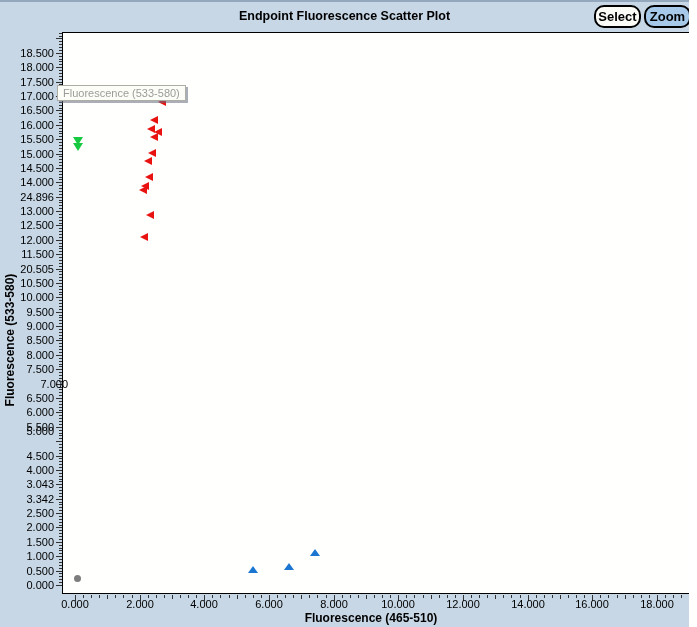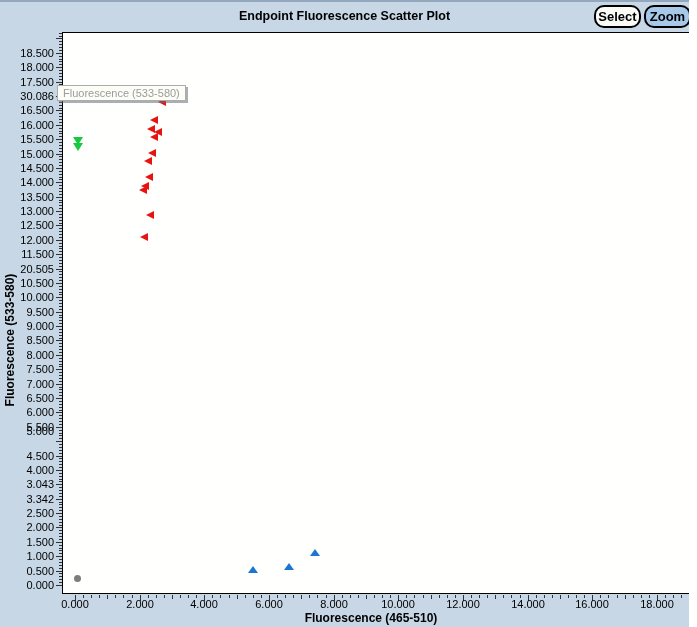--- a/index.html
+++ b/index.html
@@ -119,21 +119,21 @@
       <div class="tick" style="position: absolute; left: 59px; top: 407px; width: 3px; height: 1px;"></div>
       <div class="tick" style="position: absolute; left: 59px; top: 404px; width: 3px; height: 1px;"></div>
       <div class="tick" style="position: absolute; left: 59px; top: 401px; width: 3px; height: 1px;"></div>
       <div class="tick" style="position: absolute; left: 56px; top: 398px; width: 6px; height: 1px;"></div>
       <div class="ylab" style="top: 392px;">6.500</div>
       <div class="tick" style="position: absolute; left: 59px; top: 395px; width: 3px; height: 1px;"></div>
       <div class="tick" style="position: absolute; left: 59px; top: 392px; width: 3px; height: 1px;"></div>
       <div class="tick" style="position: absolute; left: 59px; top: 389px; width: 3px; height: 1px;"></div>
       <div class="tick" style="position: absolute; left: 59px; top: 387px; width: 3px; height: 1px;"></div>
       <div class="tick" style="position: absolute; left: 56px; top: 384px; width: 6px; height: 1px;"></div>
-      <div class="ylab" style="top: 378px;">7.000</div>
+      <div class="ylab" style="top: 378px; padding-left: 14px;">7.000</div>
       <div class="tick" style="position: absolute; left: 59px; top: 381px; width: 3px; height: 1px;"></div>
       <div class="tick" style="position: absolute; left: 59px; top: 378px; width: 3px; height: 1px;"></div>
       <div class="tick" style="position: absolute; left: 59px; top: 375px; width: 3px; height: 1px;"></div>
       <div class="tick" style="position: absolute; left: 59px; top: 372px; width: 3px; height: 1px;"></div>
       <div class="tick" style="position: absolute; left: 56px; top: 369px; width: 6px; height: 1px;"></div>
       <div class="ylab" style="top: 363px;">7.500</div>
       <div class="tick" style="position: absolute; left: 59px; top: 366px; width: 3px; height: 1px;"></div>
       <div class="tick" style="position: absolute; left: 59px; top: 364px; width: 3px; height: 1px;"></div>
       <div class="tick" style="position: absolute; left: 59px; top: 361px; width: 3px; height: 1px;"></div>
       <div class="tick" style="position: absolute; left: 59px; top: 358px; width: 3px; height: 1px;"></div>
@@ -197,21 +197,21 @@
       <div class="tick" style="position: absolute; left: 59px; top: 220px; width: 3px; height: 1px;"></div>
       <div class="tick" style="position: absolute; left: 59px; top: 217px; width: 3px; height: 1px;"></div>
       <div class="tick" style="position: absolute; left: 59px; top: 214px; width: 3px; height: 1px;"></div>
       <div class="tick" style="position: absolute; left: 56px; top: 211px; width: 6px; height: 1px;"></div>
       <div class="ylab" style="top: 205px;">13.000</div>
       <div class="tick" style="position: absolute; left: 59px; top: 208px; width: 3px; height: 1px;"></div>
       <div class="tick" style="position: absolute; left: 59px; top: 205px; width: 3px; height: 1px;"></div>
       <div class="tick" style="position: absolute; left: 59px; top: 202px; width: 3px; height: 1px;"></div>
       <div class="tick" style="position: absolute; left: 59px; top: 200px; width: 3px; height: 1px;"></div>
       <div class="tick" style="position: absolute; left: 56px; top: 197px; width: 6px; height: 1px;"></div>
-      <div class="ylab" style="top: 191px;">13.500</div>
+      <div class="ylab" style="top: 191px;">24.896</div>
       <div class="tick" style="position: absolute; left: 59px; top: 194px; width: 3px; height: 1px;"></div>
       <div class="tick" style="position: absolute; left: 59px; top: 191px; width: 3px; height: 1px;"></div>
       <div class="tick" style="position: absolute; left: 59px; top: 188px; width: 3px; height: 1px;"></div>
       <div class="tick" style="position: absolute; left: 59px; top: 185px; width: 3px; height: 1px;"></div>
       <div class="tick" style="position: absolute; left: 56px; top: 182px; width: 6px; height: 1px;"></div>
       <div class="ylab" style="top: 176px;">14.000</div>
       <div class="tick" style="position: absolute; left: 59px; top: 179px; width: 3px; height: 1px;"></div>
       <div class="tick" style="position: absolute; left: 59px; top: 177px; width: 3px; height: 1px;"></div>
       <div class="tick" style="position: absolute; left: 59px; top: 174px; width: 3px; height: 1px;"></div>
       <div class="tick" style="position: absolute; left: 59px; top: 171px; width: 3px; height: 1px;"></div>
@@ -239,21 +239,21 @@
       <div class="tick" style="position: absolute; left: 59px; top: 119px; width: 3px; height: 1px;"></div>
       <div class="tick" style="position: absolute; left: 59px; top: 116px; width: 3px; height: 1px;"></div>
       <div class="tick" style="position: absolute; left: 59px; top: 113px; width: 3px; height: 1px;"></div>
       <div class="tick" style="position: absolute; left: 56px; top: 110px; width: 6px; height: 1px;"></div>
       <div class="ylab" style="top: 104px;">16.500</div>
       <div class="tick" style="position: absolute; left: 59px; top: 108px; width: 3px; height: 1px;"></div>
       <div class="tick" style="position: absolute; left: 59px; top: 105px; width: 3px; height: 1px;"></div>
       <div class="tick" style="position: absolute; left: 59px; top: 102px; width: 3px; height: 1px;"></div>
       <div class="tick" style="position: absolute; left: 59px; top: 99px; width: 3px; height: 1px;"></div>
       <div class="tick" style="position: absolute; left: 56px; top: 96px; width: 6px; height: 1px;"></div>
-      <div class="ylab" style="top: 90px;">30.086</div>
+      <div class="ylab" style="top: 90px;">17.000</div>
       <div class="tick" style="position: absolute; left: 59px; top: 93px; width: 3px; height: 1px;"></div>
       <div class="tick" style="position: absolute; left: 59px; top: 90px; width: 3px; height: 1px;"></div>
       <div class="tick" style="position: absolute; left: 59px; top: 87px; width: 3px; height: 1px;"></div>
       <div class="tick" style="position: absolute; left: 59px; top: 84px; width: 3px; height: 1px;"></div>
       <div class="tick" style="position: absolute; left: 56px; top: 82px; width: 6px; height: 1px;"></div>
       <div class="ylab" style="top: 76px;">17.500</div>
       <div class="tick" style="position: absolute; left: 59px; top: 79px; width: 3px; height: 1px;"></div>
       <div class="tick" style="position: absolute; left: 59px; top: 76px; width: 3px; height: 1px;"></div>
       <div class="tick" style="position: absolute; left: 59px; top: 73px; width: 3px; height: 1px;"></div>
       <div class="tick" style="position: absolute; left: 59px; top: 70px; width: 3px; height: 1px;"></div>

